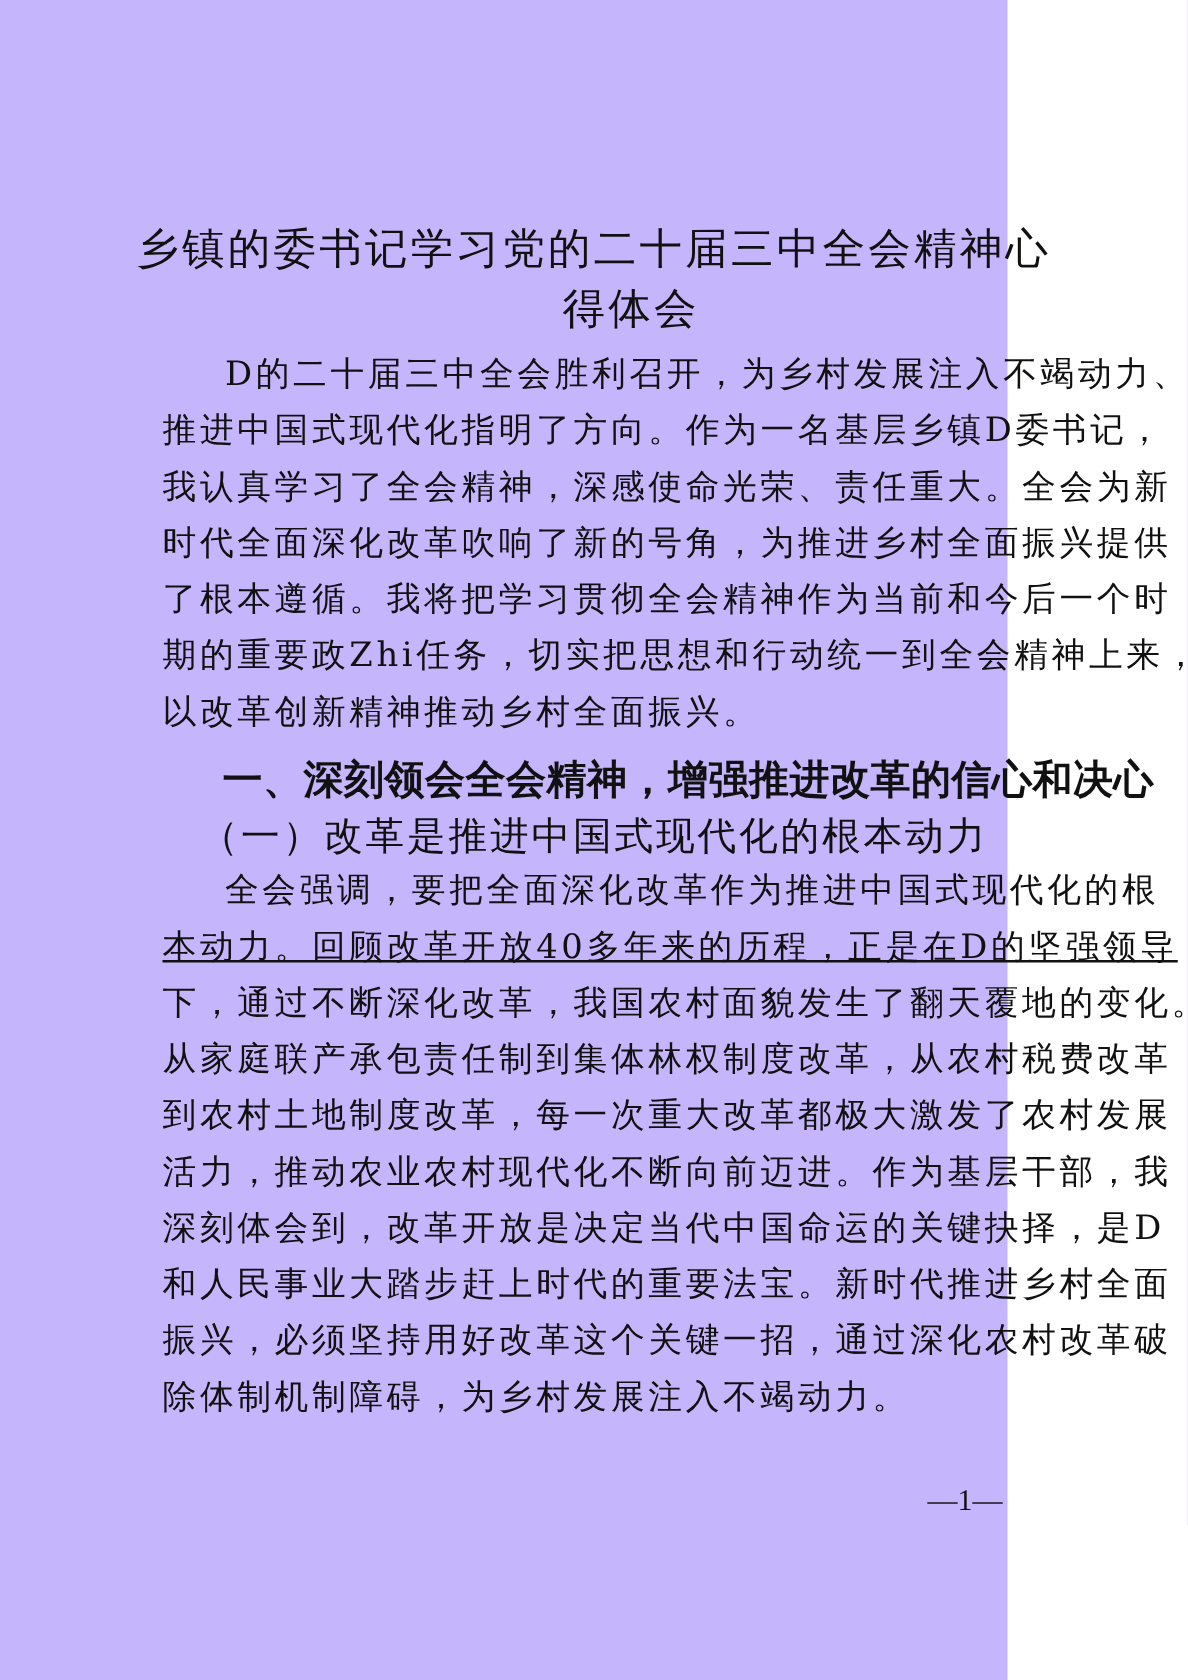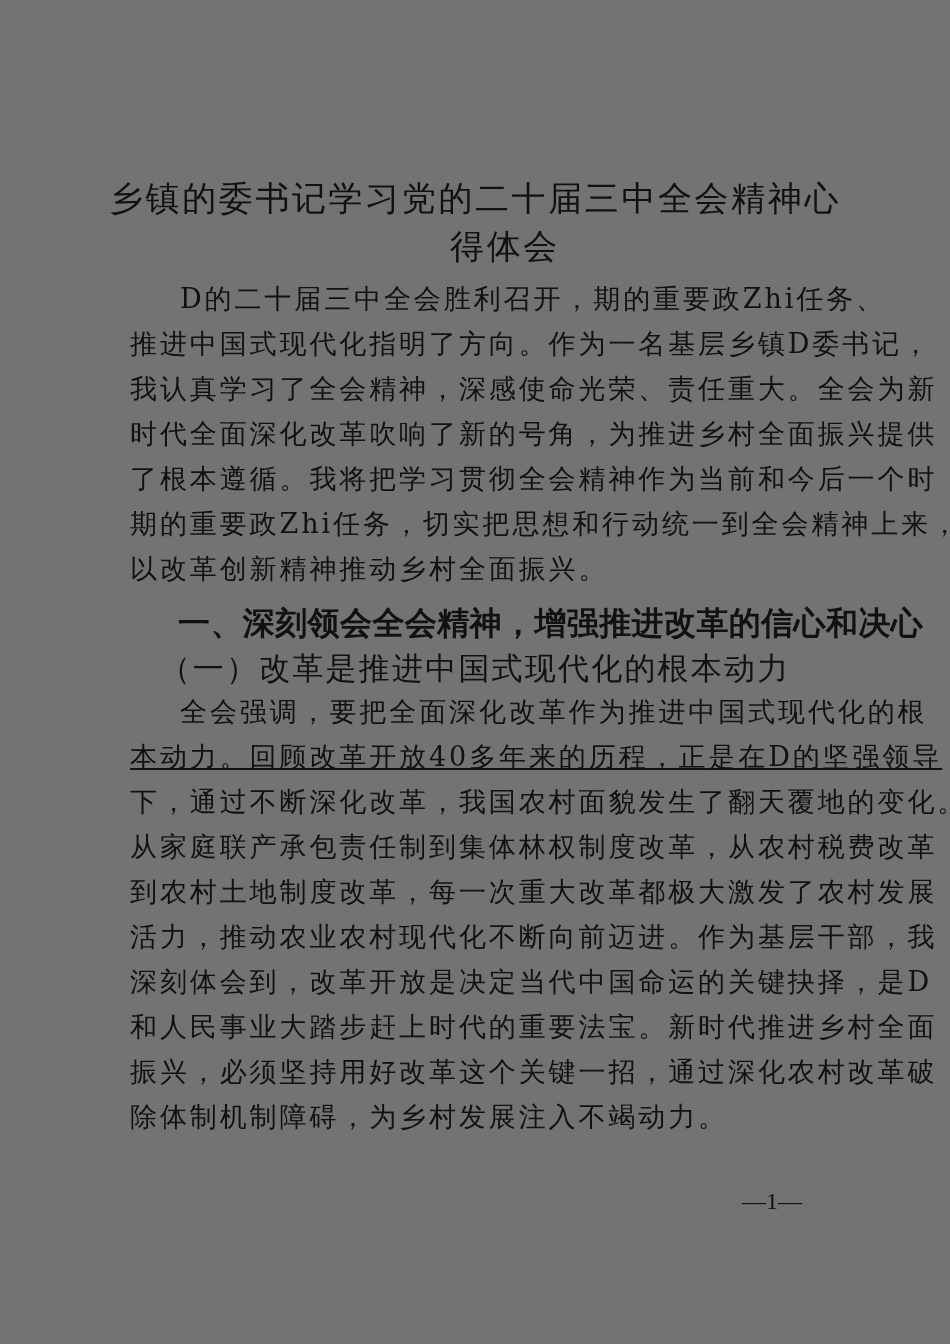--- a/index.html
+++ b/index.html
@@ -1,17 +1,17 @@
 <!DOCTYPE html>
 <html><head>
 <meta charset="utf-8">
 <style>
   html, body { margin: 0; padding: 0; background: #ffffff; }
   body { width: 950px; height: 1344px; position: relative; overflow: hidden; color: #111; }
-  .page { position: absolute; left: 0; top: 0; width: 950px; height: 1344px; background: #737373; }
+  .page { position: absolute; left: 0; top: 0; width: 806px; height: 1344px; background: #c4b5fd; }
   .title-line {
     position: absolute; left: 0; width: 950px; text-align: center;
     font-family: "DejaVu Sans", "Liberation Sans", sans-serif;
     font-size: 34px; letter-spacing: 2.6px; font-weight: normal; color: #111;
     white-space: nowrap;
   }
   .body-line {
     position: absolute; left: 130px; width: 700px;
     font-family: "DejaVu Serif", "Liberation Serif", serif;
     font-size: 27px; letter-spacing: 2.9px; color: #111;
@@ -35,21 +35,21 @@
     font-size: 24px; color: #111; white-space: nowrap;
   }
 </style>
 </head>
 <body>
 
 <div class="page">
   <div class="title-line" style="top:176px;">乡镇的委书记学习党的二十届三中全会精神心</div>
   <div class="title-line" style="top:224px;padding-left:30px;">得体会</div>
 
-  <div class="body-line indent" style="top:281px;">D的二十届三中全会胜利召开，期的重要政Zhi任务、</div>
+  <div class="body-line indent" style="top:281px;">D的二十届三中全会胜利召开，为乡村发展注入不竭动力、</div>
   <div class="body-line" style="top:326px;">推进中国式现代化指明了方向。作为一名基层乡镇D委书记，</div>
   <div class="body-line" style="top:371px;">我认真学习了全会精神，深感使命光荣、责任重大。全会为新</div>
   <div class="body-line" style="top:416px;">时代全面深化改革吹响了新的号角，为推进乡村全面振兴提供</div>
   <div class="body-line" style="top:461px;">了根本遵循。我将把学习贯彻全会精神作为当前和今后一个时</div>
   <div class="body-line" style="top:506px;">期的重要政Zhi任务，切实把思想和行动统一到全会精神上来，</div>
   <div class="body-line last" style="top:551px;">以改革创新精神推动乡村全面振兴。</div>
 
   <div class="heading1" style="top:602px;">一、深刻领会全会精神，增强推进改革的信心和决心</div>
   <div class="heading2" style="top:648px;">（一）改革是推进中国式现代化的根本动力</div>
 

